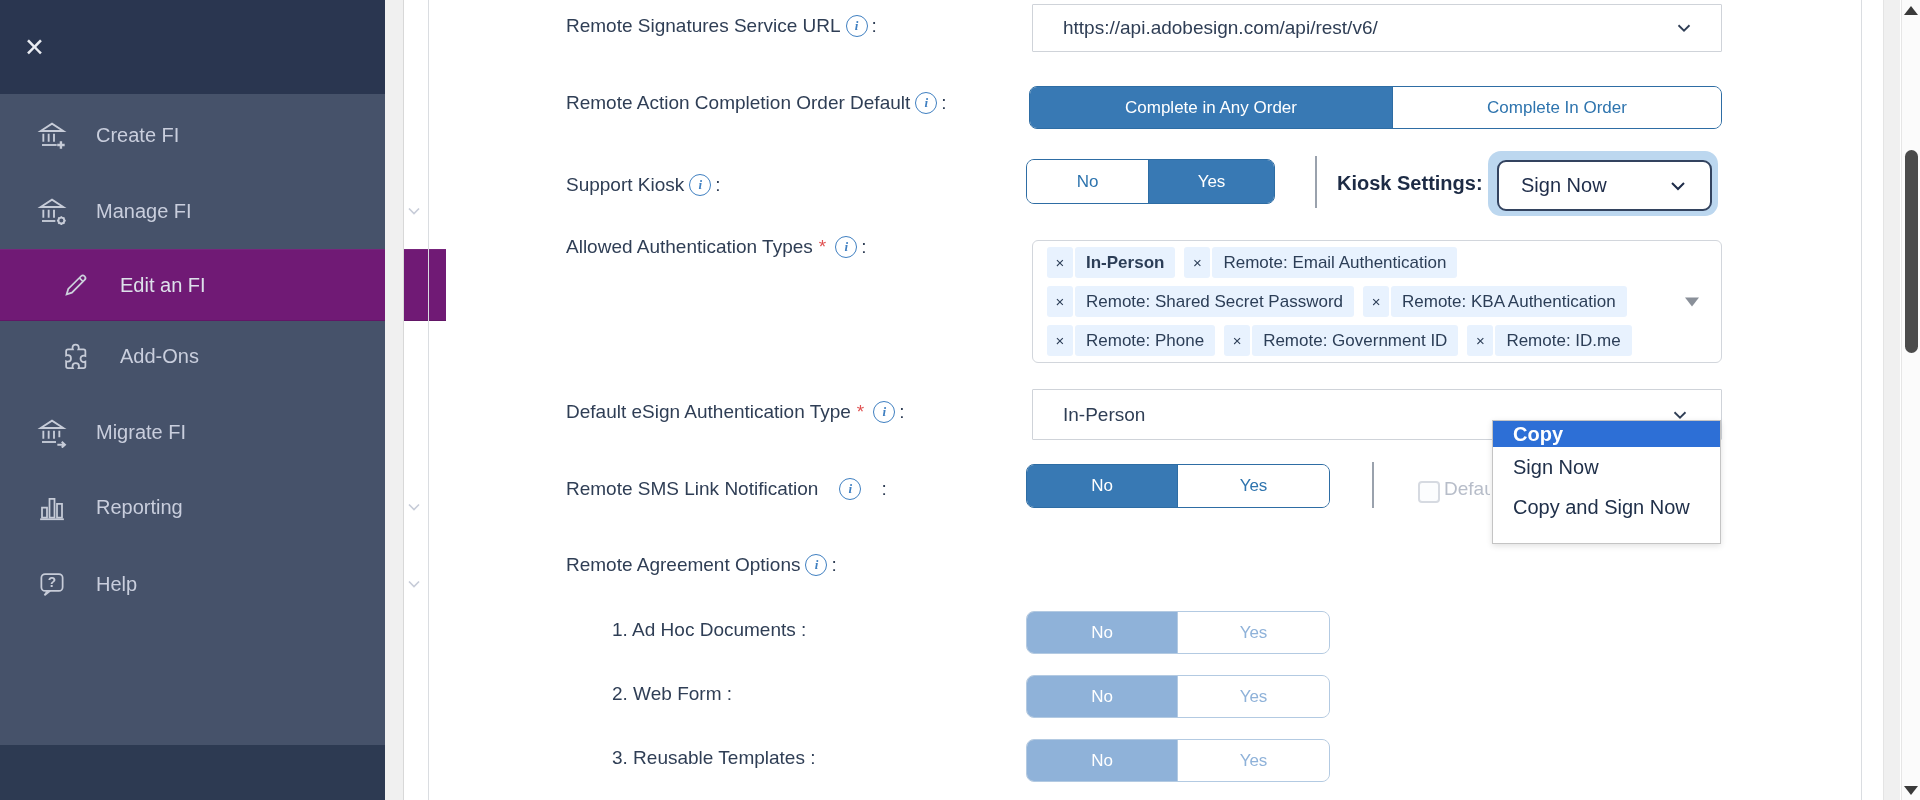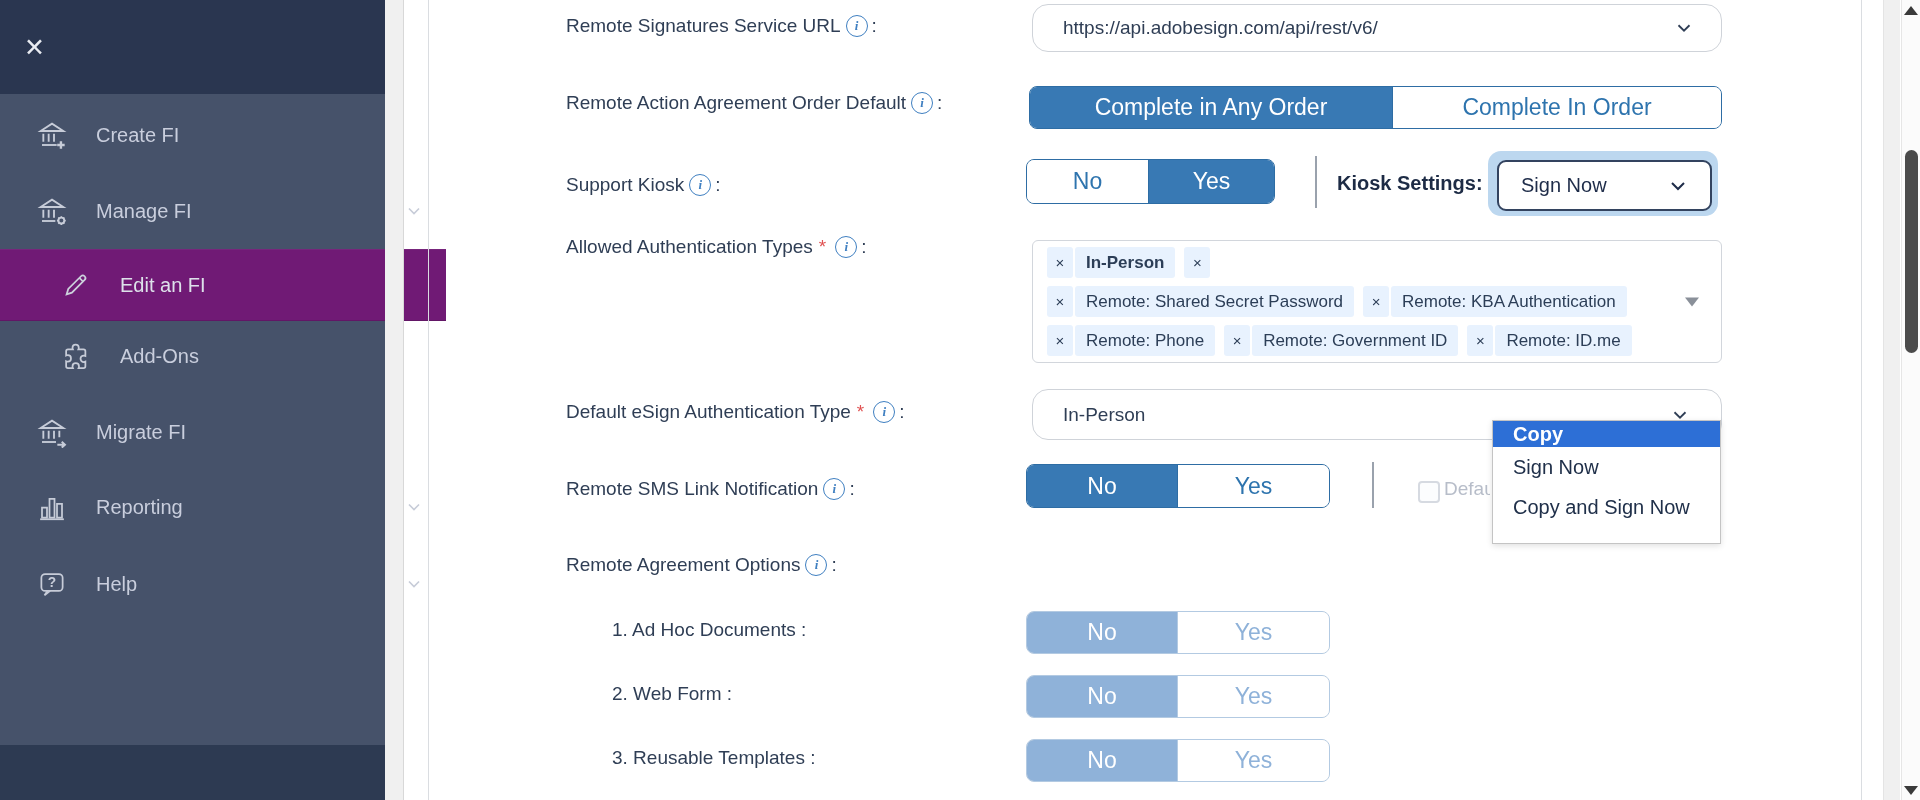--- a/index.html
+++ b/index.html
@@ -31,25 +31,25 @@
   #scroll-thumb{left:1905px;top:150px;width:13px;height:203px;background:#4b4b4b;border-radius:7px;}
   #scroll-up{left:1904px;top:6px;width:0;height:0;border-left:7px solid transparent;border-right:7px solid transparent;border-bottom:9px solid #3a3a3a;}
   #scroll-down{left:1904px;top:786px;width:0;height:0;border-left:7px solid transparent;border-right:7px solid transparent;border-top:9px solid #3a3a3a;}
 
   
   .flabel{position:absolute;left:566px;color:#2f3e55;font-size:19px;display:flex;align-items:center;white-space:nowrap;}
   .flabel.sub{left:612px;}
   .req{color:#e05252;margin:0 4px 0 6px;}
   .colon{margin-left:4px;}
   .info{display:inline-flex;align-items:center;justify-content:center;width:20px;height:20px;border:1.5px solid #3f7fc1;border-radius:50%;color:#3f7fc1;font-family:"Liberation Serif",serif;font-style:italic;font-weight:700;font-size:13px;margin-left:5px;flex:0 0 20px;}
-  .fld{position:absolute;background:#fff;border:1px solid #cfd3d9;border-radius:16px;display:flex;align-items:center;color:#2f3e55;font-size:19px;}
+  .fld{position:absolute;background:#fff;border:1px solid #cfd3d9;border-radius:1px;display:flex;align-items:center;color:#2f3e55;font-size:19px;}
   .fld .chev{position:absolute;right:26px;top:50%;transform:translateY(-50%);}
   .fld .val{margin-left:30px;}
 
-  .tg{position:absolute;display:flex;border:1px solid #2e6da4;border-radius:8px;overflow:hidden;background:#e5e5e5;font-size:23px;}
+  .tg{position:absolute;display:flex;border:1px solid #2e6da4;border-radius:8px;overflow:hidden;background:#e5e5e5;font-size:17px;}
   .tg .seg{display:flex;align-items:center;justify-content:center;flex:1;}
   .tg .seg.on{background:#3879b4;color:#ffffff;}
   .tg .seg.off{background:#ffffff;color:#2e74ae;}
   .tg .seg + .seg{border-left:1px solid #2e6da4;}
   .tg.dis{border-color:#b3cae2;}
   .tg.dis .seg.on{background:#8fb2d9;}
   .tg.dis .seg.off{color:#8fb2d9;}
   .tg.dis .seg + .seg{border-left:1px solid #b3cae2;}
 
   .vdiv{position:absolute;width:2px;background:#9aa2ad;}
@@ -202,21 +202,21 @@
   <div class="fld" style="left:1032px;top:4px;width:688px;height:46px;">
     <span class="val">https://api.adobesign.com/api/rest/v6/</span>
     <span class="chev">
       <svg class="ic" width="22" height="22" viewBox="0 0 24 24" fill="none" stroke="#2f3e55" stroke-width="2">
           <polyline points="6,9 12,15 18,9"></polyline>
         </svg>
     </span>
   </div>
 
   <div class="flabel" style="top:92px;">
-    <span>Remote Action Agreement Order Default</span>
+    <span>Remote Action Completion Order Default</span>
     <span class="info">i</span>
     <span class="colon">:</span>
   </div>
   <div class="tg" style="left:1029px;top:86px;width:691px;height:41px;">
     <div class="seg on" style="flex:0 0 362px;">Complete in Any Order</div>
     <div class="seg off">Complete In Order</div>
   </div>
 
   <div class="flabel" style="top:174px;">
     <span>Support Kiosk</span>
@@ -246,20 +246,21 @@
     <span class="colon">:</span>
   </div>
   <div id="tags-box" class="abs">
     <div class="tag-row" style="top:6px;">
       <div class="tag">
         <span class="x">×</span>
         <span class="t bold">In-Person</span>
       </div>
       <div class="tag">
         <span class="x">×</span>
+        <span class="t">Remote: Email Authentication</span>
       </div>
     </div>
     <div class="tag-row" style="top:45px;">
       <div class="tag">
         <span class="x">×</span>
         <span class="t">Remote: Shared Secret Password</span>
       </div>
       <div class="tag">
         <span class="x">×</span>
         <span class="t">Remote: KBA Authentication</span>
@@ -296,21 +297,21 @@
         </svg>
     </span>
   </div>
 
   <div id="dd-menu" class="abs">
     <div class="dd-item hl">Copy</div>
     <div class="dd-item">Sign Now</div>
     <div class="dd-item">Copy and Sign Now</div>
   </div>
 
-  <div class="flabel" style="top:478px;">
+  <div class="flabel" style="top:478px;gap:16px;">
     <span>Remote SMS Link Notification</span>
     <span class="info">i</span>
     <span class="colon">:</span>
   </div>
   <div class="tg" style="left:1026px;top:464px;width:302px;height:42px;">
     <div class="seg on" style="flex:0 0 150px;">No</div>
     <div class="seg off">Yes</div>
   </div>
   <div class="vdiv" style="left:1372px;top:462px;height:46px;"></div>
   <div id="sms-checkbox" class="abs"></div>

